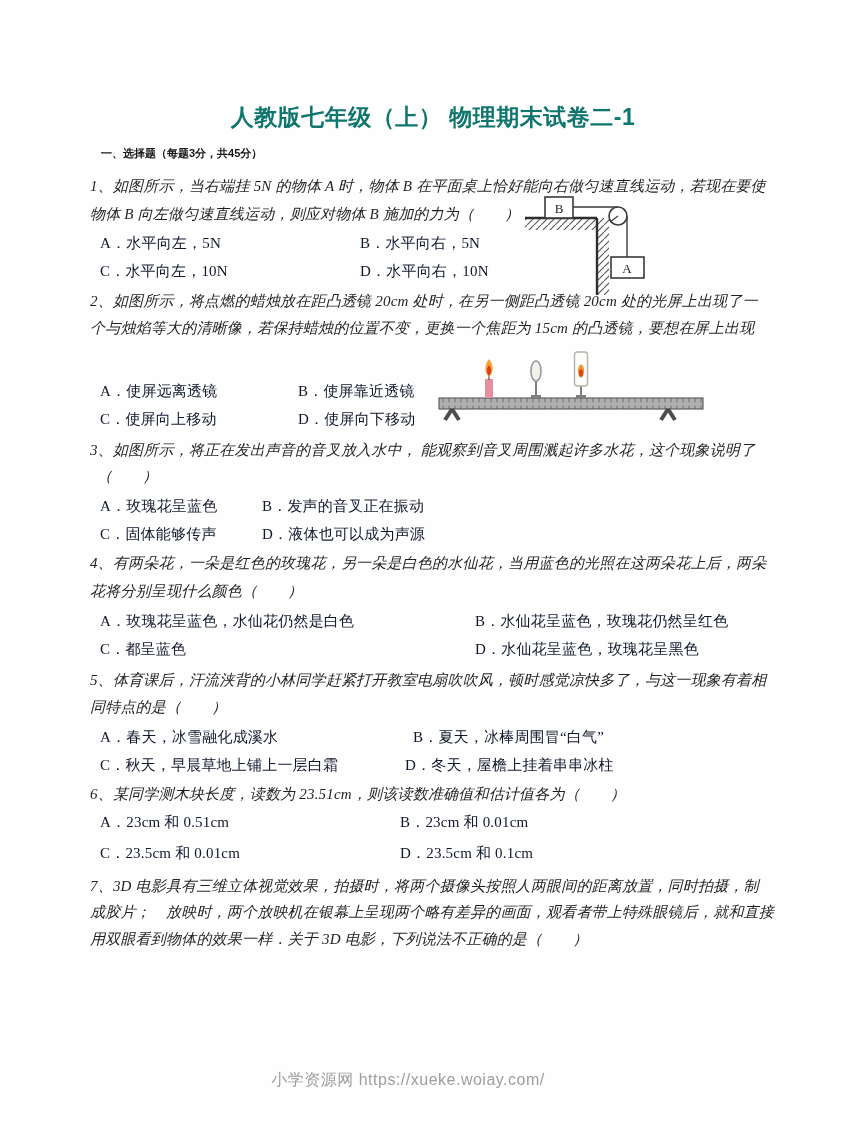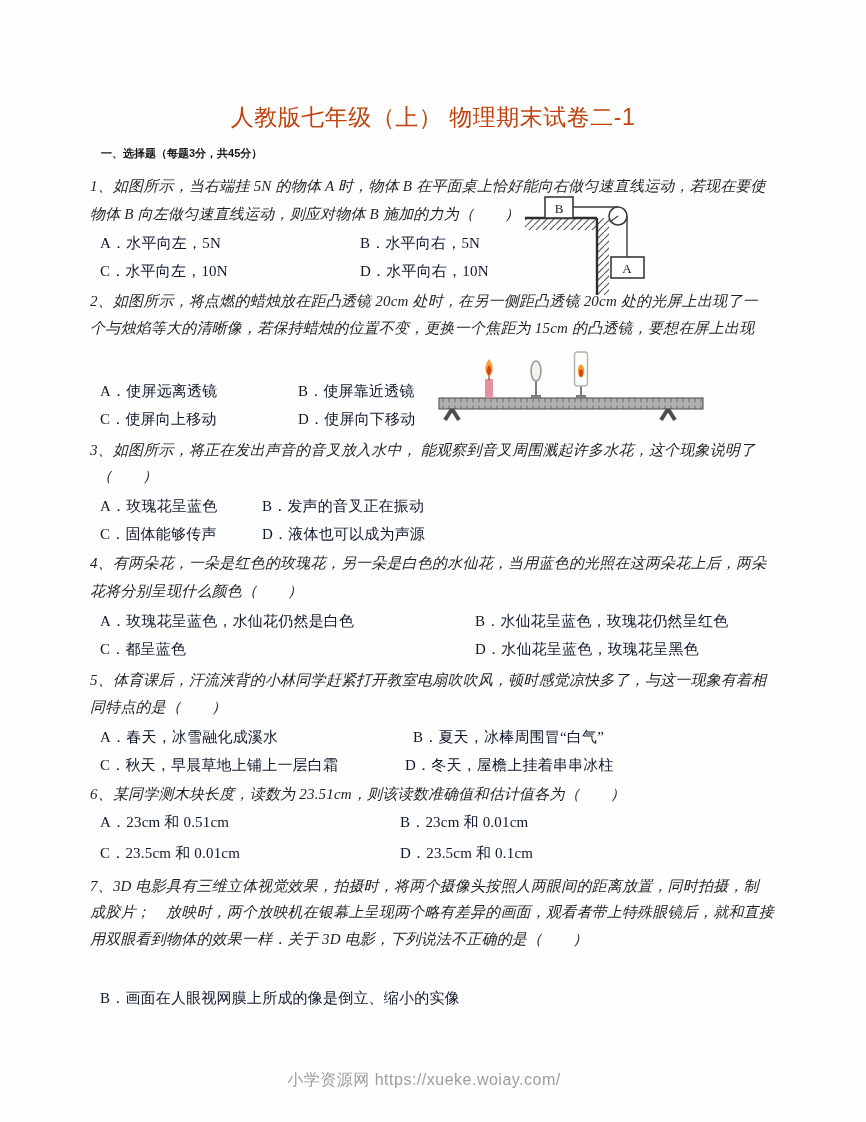--- a/index.html
+++ b/index.html
@@ -8,42 +8,42 @@
     width:866px;height:1122px;
     background:#fefefe;
     overflow:hidden;
     font-family:"Liberation Serif","DejaVu Serif",serif;
     color:#1f1f1f;
   }
   .doc-title{
     position:absolute;top:102px;left:0;width:866px;
     text-align:center;
     font-family:"Liberation Sans","DejaVu Sans",sans-serif;
-    font-size:23px;font-weight:normal;color:#c2410c;
+    font-size:23px;font-weight:bold;color:#0f766e;
     letter-spacing:0.5px;
   }
   .section-header{
     position:absolute;top:146px;left:101px;
     font-family:"Liberation Sans","DejaVu Sans",sans-serif;
     font-size:11px;font-weight:bold;color:#161616;
     white-space:nowrap;
   }
   .line{
     position:absolute;
     font-size:15px;letter-spacing:0.2px;line-height:20px;
     white-space:nowrap;color:#1f1f1f;font-style:italic;
   }
   .opt{
     position:absolute;
     font-size:15px;letter-spacing:0.2px;line-height:20px;
     white-space:nowrap;color:#0f172a;
   }
   .figure{position:absolute;}
   .footer{
-    position:absolute;top:1070px;left:16px;width:816px;
+    position:absolute;top:1070px;left:0;width:816px;
     text-align:center;
     font-family:"Liberation Sans","DejaVu Sans",sans-serif;
     font-size:16px;color:#9d9d9d;letter-spacing:0.5px;
   }
   svg{display:block;}
 </style>
 </head>
 <body>
 
 <div class="page">
@@ -160,17 +160,16 @@
 
   <div class="line" style="left:90px;top:784px">6、某同学测木块长度，读数为 23.51cm，则该读数准确值和估计值各为（　　）</div>
   <div class="opt" style="left:100px;top:812px">A．23cm 和 0.51cm</div>
   <div class="opt" style="left:400px;top:812px">B．23cm 和 0.01cm</div>
   <div class="opt" style="left:100px;top:843px">C．23.5cm 和 0.01cm</div>
   <div class="opt" style="left:400px;top:843px">D．23.5cm 和 0.1cm</div>
 
   <div class="line" style="left:90px;top:876px">7、3D 电影具有三维立体视觉效果，拍摄时，将两个摄像头按照人两眼间的距离放置，同时拍摄，制</div>
   <div class="line" style="left:90px;top:902px">成胶片；　放映时，两个放映机在银幕上呈现两个略有差异的画面，观看者带上特殊眼镜后，就和直接</div>
   <div class="line" style="left:90px;top:929px">用双眼看到物体的效果一样．关于 3D 电影，下列说法不正确的是（　　）</div>
-  <div class="opt" style="left:100px;top:988px">B．画面在人眼视网膜上所成的像是倒立、缩小的实像</div>
 
   <div class="footer">小学资源网 https://xueke.woiay.com/</div>
 
 </div>
 
 </body></html>

